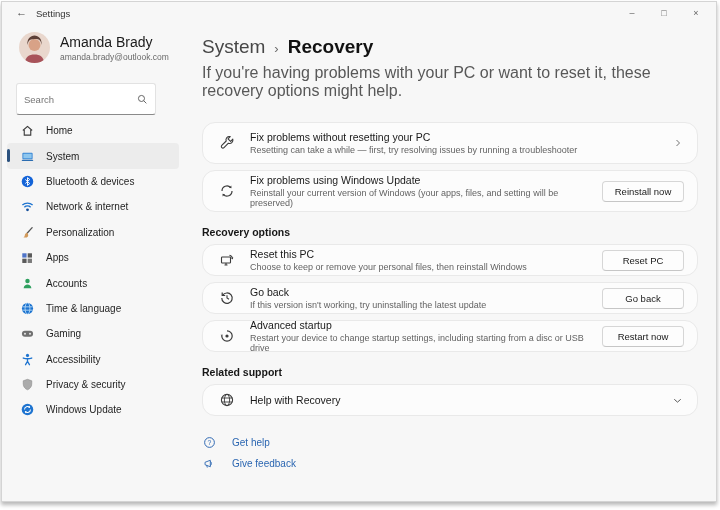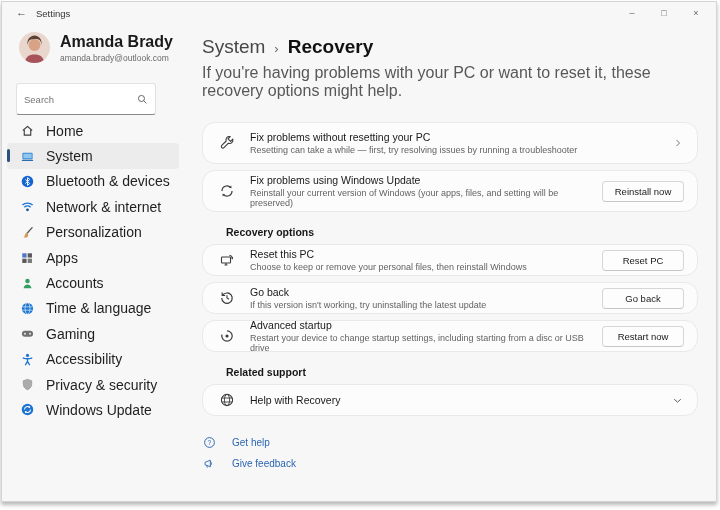--- a/index.html
+++ b/index.html
@@ -10,57 +10,57 @@
   
   .titlebar { position:absolute; top:0; left:0; right:0; height:24px; }
   .back-btn { position:absolute; left:14px; top:4px; font-size:11px; color:#444; cursor:default; }
   .app-title { position:absolute; left:34px; top:6px; font-size:9.5px; color:#333; }
   .win-controls { position:absolute; right:4px; top:0; display:flex; }
   .win-btn { width:32px; height:21px; display:flex; align-items:center; justify-content:center; font-size:9px; color:#666; }
 
   
   .profile { position:absolute; left:17px; top:30px; display:flex; align-items:center; gap:10px; }
   .avatar { width:31px; height:31px; border-radius:50%; overflow:hidden; flex:none; }
-  .profile-name { font-size:16px; font-weight:bold; color:#1a1a1a; }
+  .profile-name { font-size:14px; font-weight:normal; color:#1a1a1a; }
   .profile-email { font-size:8.5px; color:#6a6a6a; margin-top:2px; }
 
   .search-box { position:absolute; left:14px; top:81px; width:140px; height:32px; background:#fff;
                 border:1px solid #e2e2e2; border-bottom-color:#8a8a8a; border-radius:3px;
                 display:flex; align-items:center; padding:0 7px; }
   .search-box input { border:none; outline:none; flex:1; font-size:9.5px; color:#444; background:transparent;
                       font-family:inherit; min-width:0; padding:0; }
   .search-icon { display:flex; flex:none; }
 
   .nav { position:absolute; left:5px; top:116px; width:172px; }
   .nav-item { position:relative; height:25.4px; display:flex; align-items:center; gap:12px;
               padding-left:13px; border-radius:4px; }
   .nav-item.selected { background:#ececec; }
   .nav-indicator { position:absolute; left:0; top:6px; width:3px; height:13px; border-radius:2px; background:#2b517e; }
   .nav-icon { width:14px; height:14px; display:flex; align-items:center; justify-content:center; flex:none; }
-  .nav-label { font-size:14px; color:#1f1f1f; white-space:nowrap; }
+  .nav-label { font-size:10px; color:#1f1f1f; white-space:nowrap; }
 
   
   .main { position:absolute; left:200px; top:34px; width:496px; }
   .breadcrumb { display:flex; gap:9px; align-items:baseline; font-size:19px; color:#474747; height:24px; }
   .breadcrumb .sep { font-size:13px; color:#6a6a6a; }
   .breadcrumb .current { font-weight:bold; color:#121212; }
   .subtitle { margin-top:4px; font-size:16px; color:#585858; }
 
   .card { background:#fcfcfc; border:1px solid #e9e9e9; border-radius:13px; display:flex; align-items:center;
           height:42px; margin-top:6px; }
   .card.first { margin-top:22px; }
   .card.row40 { height:32px; }
   .card-icon { width:47px; display:flex; justify-content:center; flex:none; }
   .card-text { flex:1; min-width:0; }
   .card-title { font-size:10.5px; color:#191919; }
   .card-desc { font-size:9px; color:#636363; margin-top:2.5px; }
   .card-right { margin-right:13px; flex:none; display:flex; align-items:center; }
   .action-btn { width:82px; height:21px; background:#fdfdfd; border:1px solid #d6d6d6; border-bottom-color:#c6c6c6;
                 border-radius:4px; font-size:9.5px; color:#1a1a1a; font-family:inherit; cursor:default; }
-  .section-header { margin-top:14px; font-size:10.5px; font-weight:bold; color:#171717;margin-left:24px; }
+  .section-header { margin-top:14px; font-size:10.5px; font-weight:bold; color:#171717; }
 
   .footer { margin-top:16px; }
   .footer-link { display:flex; align-items:center; gap:16px; height:21px; font-size:10px; color:#2b66b1; }
   .footer-link .fl-icon { display:flex; width:14px; justify-content:center; flex:none; }
 </style>
 </head>
 <body>
 
 <div class="window">
 

